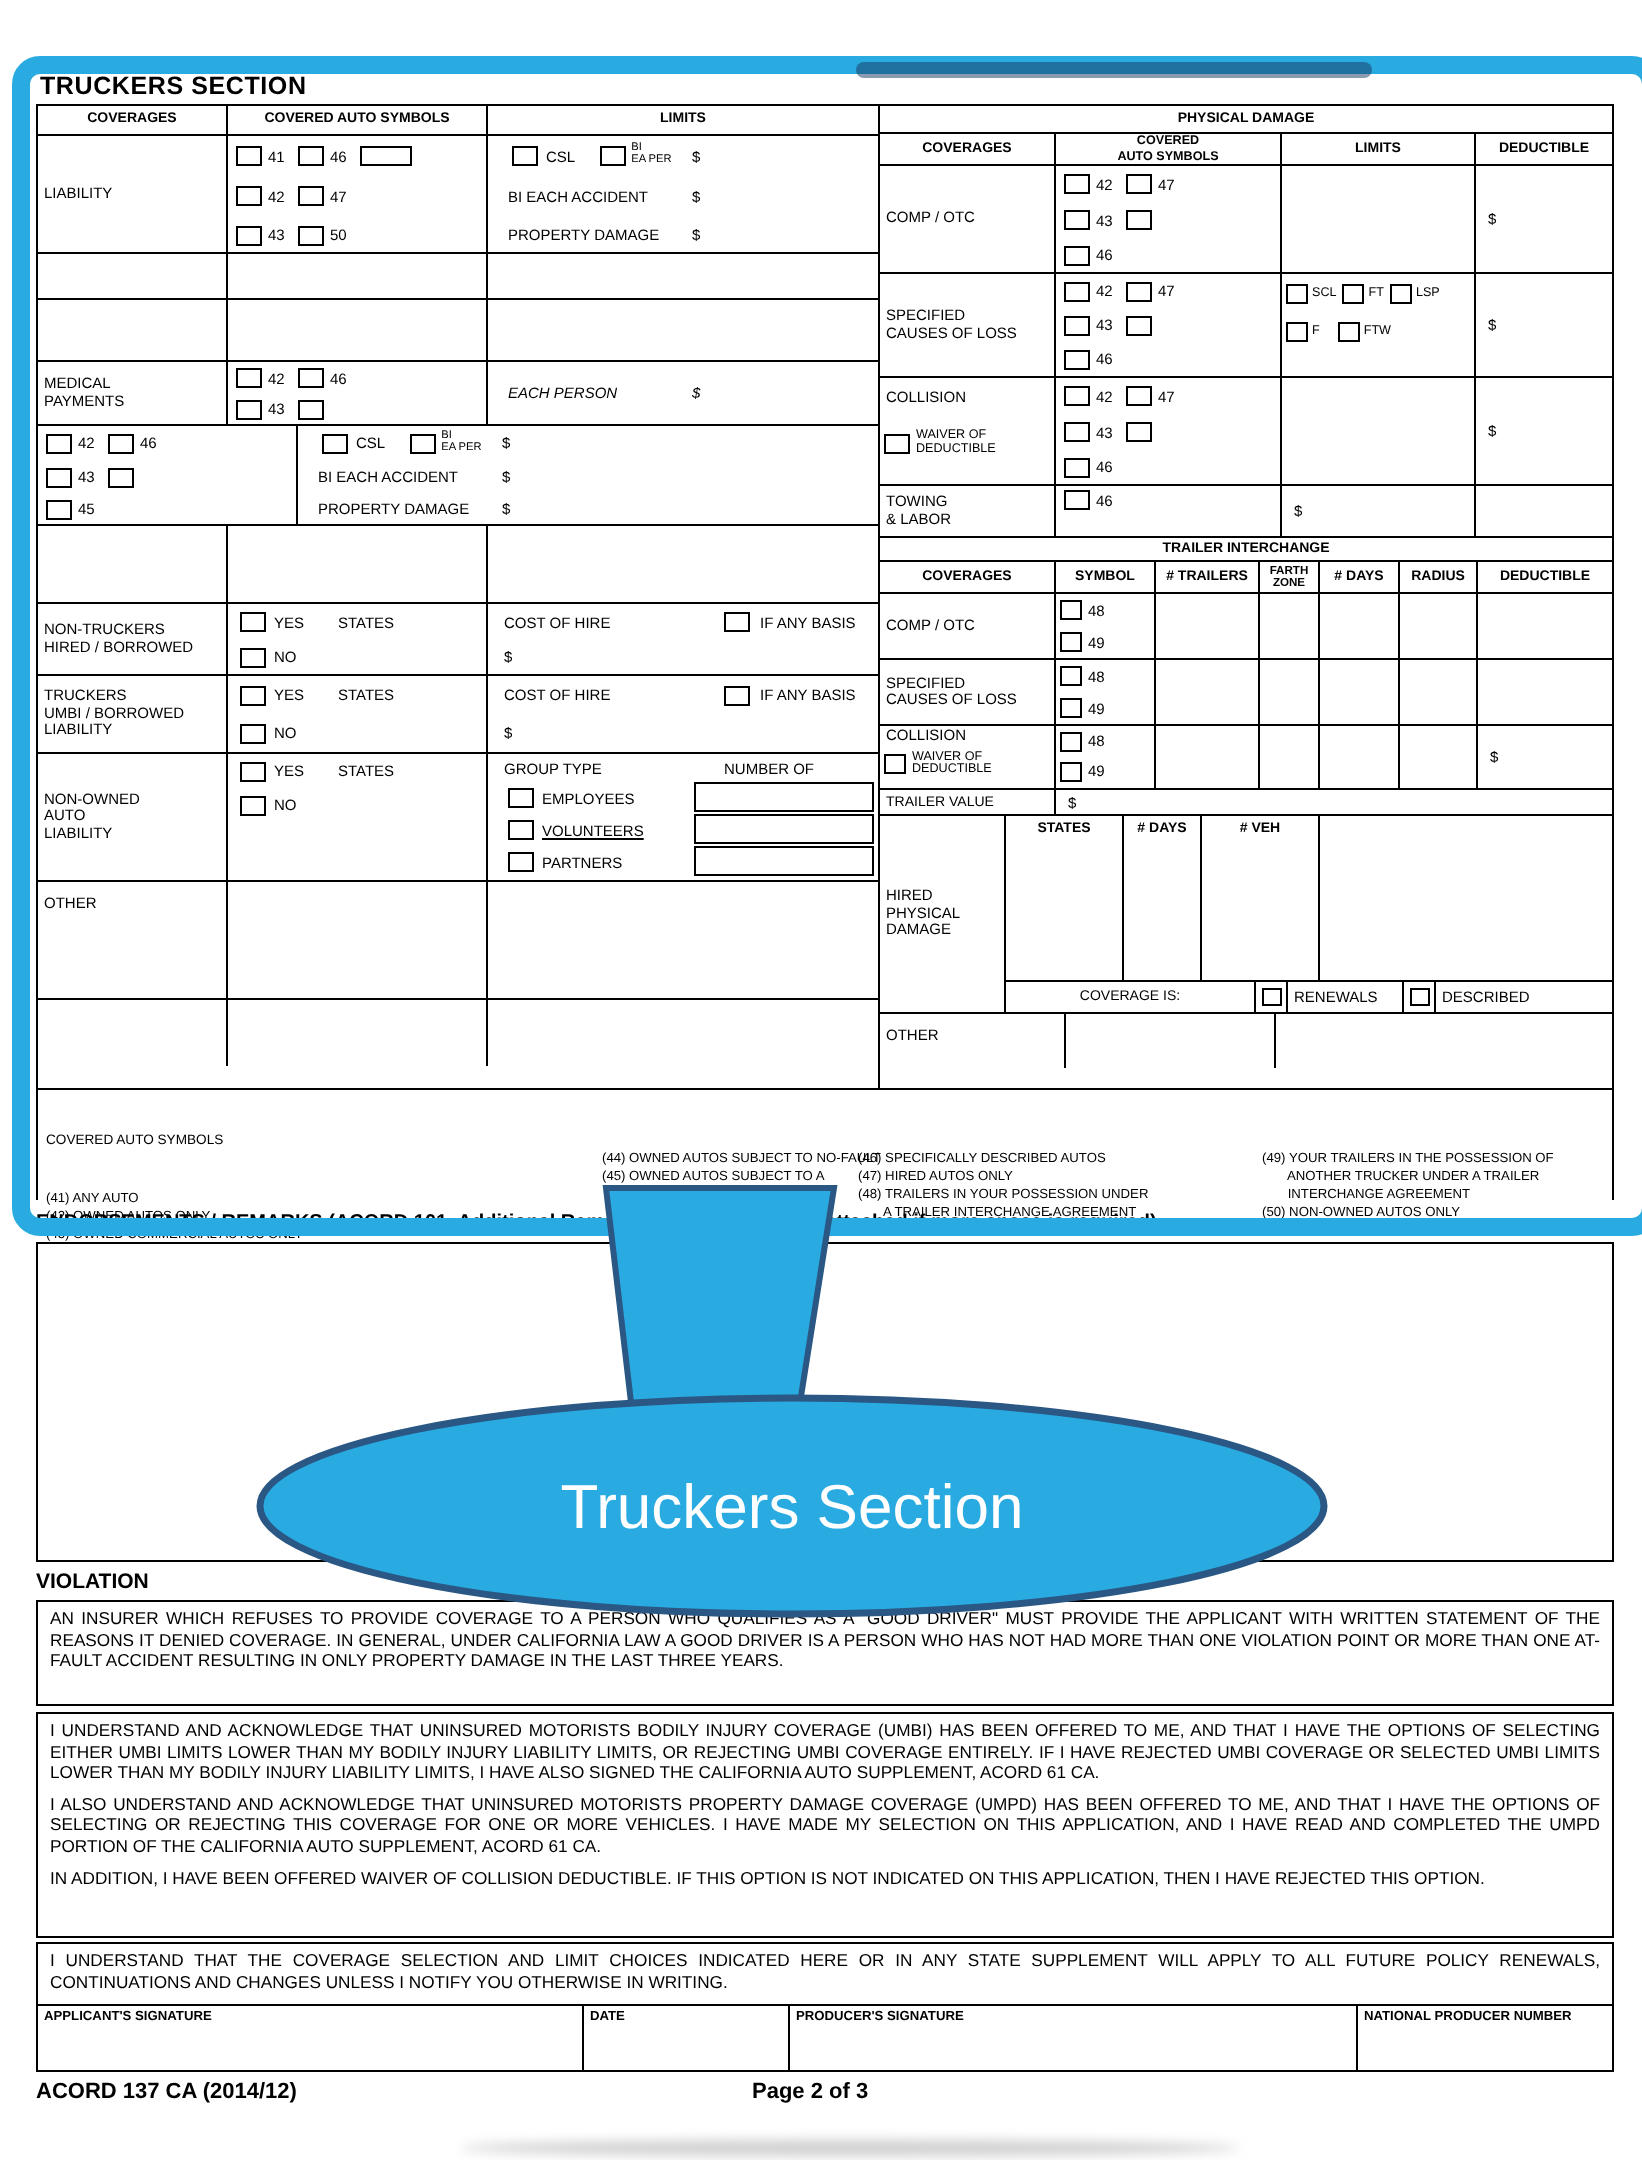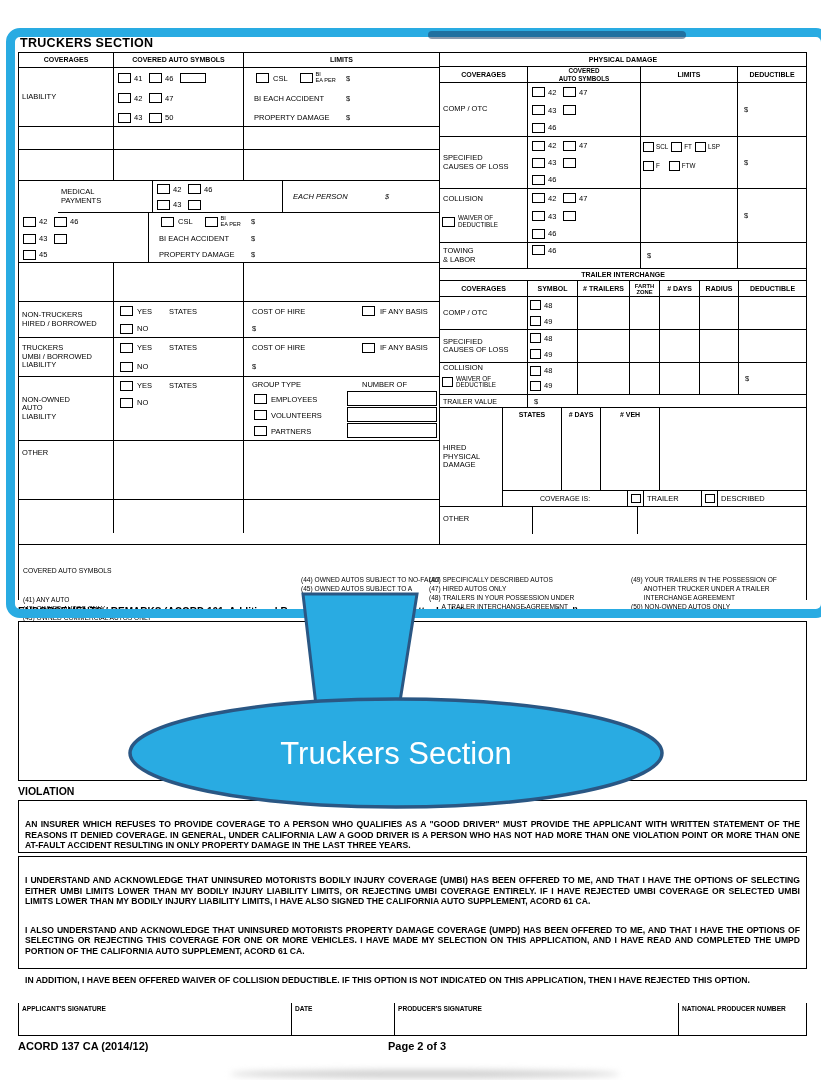--- a/index.html
+++ b/index.html
@@ -26,21 +26,21 @@
   .leg{font-size:6.6px;line-height:9px;white-space:pre;position:absolute;}
   .legtitle{font-size:6.8px;margin-bottom:2px;}
   
   .blue-frame{position:absolute;left:6px;top:28px;width:806px;height:572px;border:9px solid #29ABE2;border-radius:14px;z-index:50;pointer-events:none;}
   .smudge-top{position:absolute;left:428px;top:31px;width:258px;height:8px;background:rgba(23,54,93,.5);border-radius:4px;z-index:51;}
   .smudge-bottom{position:absolute;left:230px;top:1070px;width:390px;height:8px;background:#cfcfcf;border-radius:50%;filter:blur(3px);}
   .callout-svg{position:absolute;left:0;top:0;width:821px;height:1080px;z-index:60;pointer-events:none;}
   
   .sec-title{position:absolute;font-size:10.5px;font-weight:bold;}
   .box{position:absolute;border:1.5px solid #000;background:#fff;box-sizing:border-box;}
-  .para{font-size:8.6px;line-height:10.6px;font-weight:bold;text-align:justify;margin:18px 6px;}
+  .para{font-size:8.6px;line-height:10.6px;font-weight:normal;text-align:justify;margin:3px 6px;}
   .sigcell{border-right:1.5px solid #000;box-sizing:border-box;position:relative;}
   .sigcell.last{border-right:none;}
   .siglab{font-size:6.6px;font-weight:bold;padding:2px 3px;position:absolute;top:0;left:0;}
   .foot{position:absolute;font-size:11px;font-weight:bold;}
   .title-main{position:absolute;left:20px;top:36px;font-size:12.5px;font-weight:bold;letter-spacing:.3px;}
 </style>
 </head>
 <body>
 
 <div style="position:absolute;inset:0;background:#fff;">
@@ -106,21 +106,21 @@
       <div class="cell" style="width:95px;"></div>
       <div class="cell" style="width:130px;"></div>
       <div class="cell last" style="flex:1;"></div>
     </div>
     <div class="r" style="height:31px;">
       <div class="cell" style="width:95px;"></div>
       <div class="cell" style="width:130px;"></div>
       <div class="cell last" style="flex:1;"></div>
     </div>
 
-    <div class="r" style="height:32px;margin-left:39px;">
+    <div class="r" style="height:32px;">
       <div class="cell vc" style="width:95px;">
         <span class="lab">MEDICAL
 PAYMENTS</span>
       </div>
       <div class="cell" style="width:130px;">
         <div class="sl" style="height:16px;">
           <span class="chk"></span>
             <span class="num">42</span>
           <span class="chk"></span>
             <span class="num">46</span>
@@ -260,21 +260,21 @@
       <div class="cell last" style="flex:1;">
         <div class="sl" style="height:14px;position:relative;padding-left:8px;">
           <span class="tx">GROUP TYPE</span>
           <span class="tx" style="position:absolute;left:118px;">NUMBER OF</span>
         </div>
         <div class="sl" style="height:16px;position:relative;padding-left:10px;">
           <span class="chk"></span>
           <span class="tx" style="margin-left:4px;">EMPLOYEES</span>
           <span style="position:absolute;left:103px;top:0;width:90px;height:15px;border:1px solid #000;box-sizing:border-box;"></span>
         </div>
-        <div class="sl" style="height:16px;position:relative;padding-left:10px;">
+        <div class="sl" style="height:16px;position:relative;padding-left:10px;text-decoration:underline;">
           <span class="chk"></span>
           <span class="tx" style="margin-left:4px;">VOLUNTEERS</span>
           <span style="position:absolute;left:103px;top:0;width:90px;height:15px;border:1px solid #000;box-sizing:border-box;"></span>
         </div>
         <div class="sl" style="height:16px;position:relative;padding-left:10px;">
           <span class="chk"></span>
           <span class="tx" style="margin-left:4px;">PARTNERS</span>
           <span style="position:absolute;left:103px;top:0;width:90px;height:15px;border:1px solid #000;box-sizing:border-box;"></span>
         </div>
       </div>
@@ -531,21 +531,21 @@
           <div class="cell hdr" style="width:39px;align-items:flex-start;padding-top:3px;"># DAYS</div>
           <div class="cell hdr" style="width:59px;align-items:flex-start;padding-top:3px;"># VEH</div>
           <div class="cell last" style="flex:1;"></div>
         </div>
         <div style="display:flex;height:16px;border-top:1px solid #000;box-sizing:border-box;">
           <div class="cell hdr" style="width:125px;font-weight:normal;">COVERAGE IS:</div>
           <div class="cell vc" style="width:16px;justify-content:center;">
             <span class="chk" style="width:10px;height:9px;"></span>
           </div>
           <div class="cell vc" style="width:58px;padding-left:3px;">
-            <span class="tx">TRAILER</span>
+            <span class="tx">RENEWALS</span>
           </div>
           <div class="cell vc" style="width:16px;justify-content:center;">
             <span class="chk" style="width:10px;height:9px;"></span>
           </div>
           <div class="cell last vc" style="flex:1;padding-left:3px;">
             <span class="tx">DESCRIBED</span>
           </div>
         </div>
       </div>
     </div>
@@ -594,38 +594,41 @@
   <div class="box" style="left:18px;top:800px;width:789px;height:53px;">
     <p class="para">AN INSURER WHICH REFUSES TO PROVIDE COVERAGE TO A PERSON WHO QUALIFIES AS A "GOOD DRIVER" MUST PROVIDE THE APPLICANT WITH WRITTEN STATEMENT OF THE REASONS IT DENIED COVERAGE. IN GENERAL, UNDER CALIFORNIA LAW A GOOD DRIVER IS A PERSON WHO HAS NOT HAD MORE THAN ONE VIOLATION POINT OR MORE THAN ONE AT-FAULT ACCIDENT RESULTING IN ONLY PROPERTY DAMAGE IN THE LAST THREE YEARS.</p>
   </div>
 
   <div class="box" style="left:18px;top:856px;width:789px;height:113px;">
     <p class="para">I UNDERSTAND AND ACKNOWLEDGE THAT UNINSURED MOTORISTS BODILY INJURY COVERAGE (UMBI) HAS BEEN OFFERED TO ME, AND THAT I HAVE THE OPTIONS OF SELECTING EITHER UMBI LIMITS LOWER THAN MY BODILY INJURY LIABILITY LIMITS, OR REJECTING UMBI COVERAGE ENTIRELY. IF I HAVE REJECTED UMBI COVERAGE OR SELECTED UMBI LIMITS LOWER THAN MY BODILY INJURY LIABILITY LIMITS, I HAVE ALSO SIGNED THE CALIFORNIA AUTO SUPPLEMENT, ACORD 61 CA.</p>
     <p class="para" style="margin-top:5px;">I ALSO UNDERSTAND AND ACKNOWLEDGE THAT UNINSURED MOTORISTS PROPERTY DAMAGE COVERAGE (UMPD) HAS BEEN OFFERED TO ME, AND THAT I HAVE THE OPTIONS OF SELECTING OR REJECTING THIS COVERAGE FOR ONE OR MORE VEHICLES. I HAVE MADE MY SELECTION ON THIS APPLICATION, AND I HAVE READ AND COMPLETED THE UMPD PORTION OF THE CALIFORNIA AUTO SUPPLEMENT, ACORD 61 CA.</p>
     <p class="para" style="margin-top:5px;">IN ADDITION, I HAVE BEEN OFFERED WAIVER OF COLLISION DEDUCTIBLE. IF THIS OPTION IS NOT INDICATED ON THIS APPLICATION, THEN I HAVE REJECTED THIS OPTION.</p>
   </div>
 
+  <div class="box" style="left:18px;top:971px;width:789px;height:32px;">
+    <p class="para">I UNDERSTAND THAT THE COVERAGE SELECTION AND LIMIT CHOICES INDICATED HERE OR IN ANY STATE SUPPLEMENT WILL APPLY TO ALL FUTURE POLICY RENEWALS, CONTINUATIONS AND CHANGES UNLESS I NOTIFY YOU OTHERWISE IN WRITING.</p>
+  </div>
 
   <div class="abs" style="left:18px;top:1003px;width:789px;height:33px;border:1.5px solid #000;border-top:none;display:flex;background:#fff;">
     <div class="sigcell" style="width:273px;">
       <span class="siglab">APPLICANT'S SIGNATURE</span>
     </div>
     <div class="sigcell" style="width:103px;">
       <span class="siglab">DATE</span>
     </div>
     <div class="sigcell" style="width:284px;">
       <span class="siglab">PRODUCER'S SIGNATURE</span>
     </div>
     <div class="sigcell last" style="flex:1;">
       <span class="siglab">NATIONAL PRODUCER NUMBER</span>
     </div>
   </div>
 
   <div class="foot" style="left:18px;top:1040px;">ACORD 137 CA (2014/12)</div>
-  <div class="foot" style="left:388px;top:1040px;">Page 2 of 3</div>
+  <div class="foot" style="left:376px;top:1040px;">Page 2 of 3</div>
 
   <div class="blue-frame"></div>
   <div class="smudge-top"></div>
   <div class="smudge-bottom"></div>
 
   <svg class="callout-svg" viewBox="0 0 821 1080">
     <polygon points="303,594 417,594 398,714 317,714" fill="#29ABE2" stroke="#2A5784" stroke-width="3"></polygon>
     <ellipse cx="396" cy="753" rx="266" ry="54" fill="#29ABE2" stroke="#2A5784" stroke-width="3.5"></ellipse>
     <text x="396" y="764" text-anchor="middle" font-family="Liberation Sans, sans-serif" font-size="31" fill="#FFFFFF">Truckers Section</text>
   </svg>

